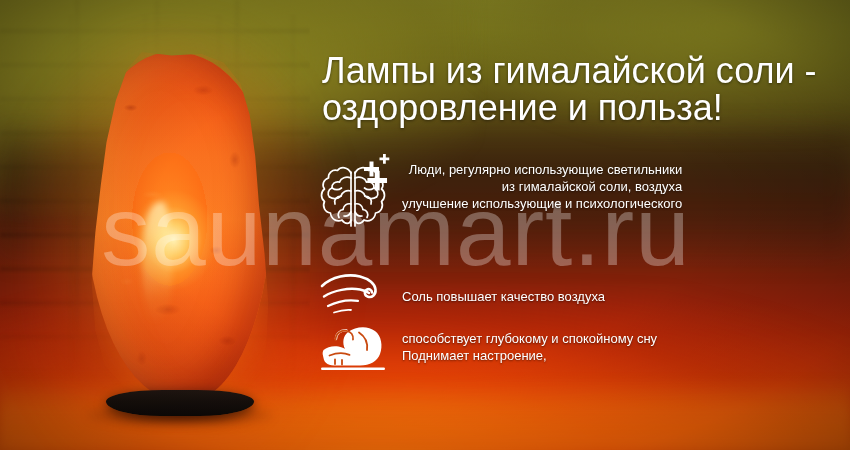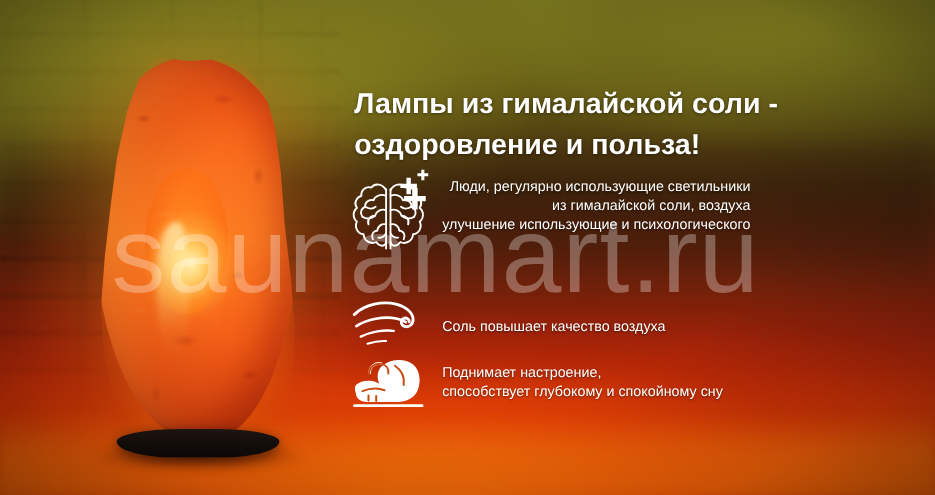--- a/index.html
+++ b/index.html
@@ -293,25 +293,24 @@
     top: 0;
     width: 532px;
     height: 450px;
   }
   .headline {
     position: absolute;
     left: 4px;
     top: 52px;
     width: 520px;
     color: #ffffff;
-    font-size: 26px;
+    font-size: 36px;
     line-height: 37px;
-    font-weight: 700;
+    font-weight: 400;
     text-shadow: 0 1px 3px rgba(0,0,0,0.45);
-    margin-top: 24px;
   }
   .headline .hl-line { display: block; white-space: nowrap; }
 
   .bullets {
     position: absolute;
     left: 0;
     top: 150px;
     width: 532px;
   }
   .bullet {
@@ -485,20 +484,20 @@
               <path d="M17 37.5 L17 42"></path>
               <path d="M24 38 L24 42.6"></path>
 
               <path d="M17.5 18 C17.5 12 22.5 7.8 28.5 8.8 C33 9.6 35.5 13 35 17.5"></path>
 
               <path d="M41 10.5 C47 14.5 50 21 49 28"></path>
             </g>
           </svg>
         </span>
         <span class="bullet-text">
+          <span class="bt-line">способствует глубокому и спокойному сну</span>
           <span class="bt-line">Поднимает настроение,</span>
-          <span class="bt-line">способствует глубокому и спокойному сну</span>
         </span>
       </div>
 
     </div>
   </div>
 </div>
 
 </body></html>

